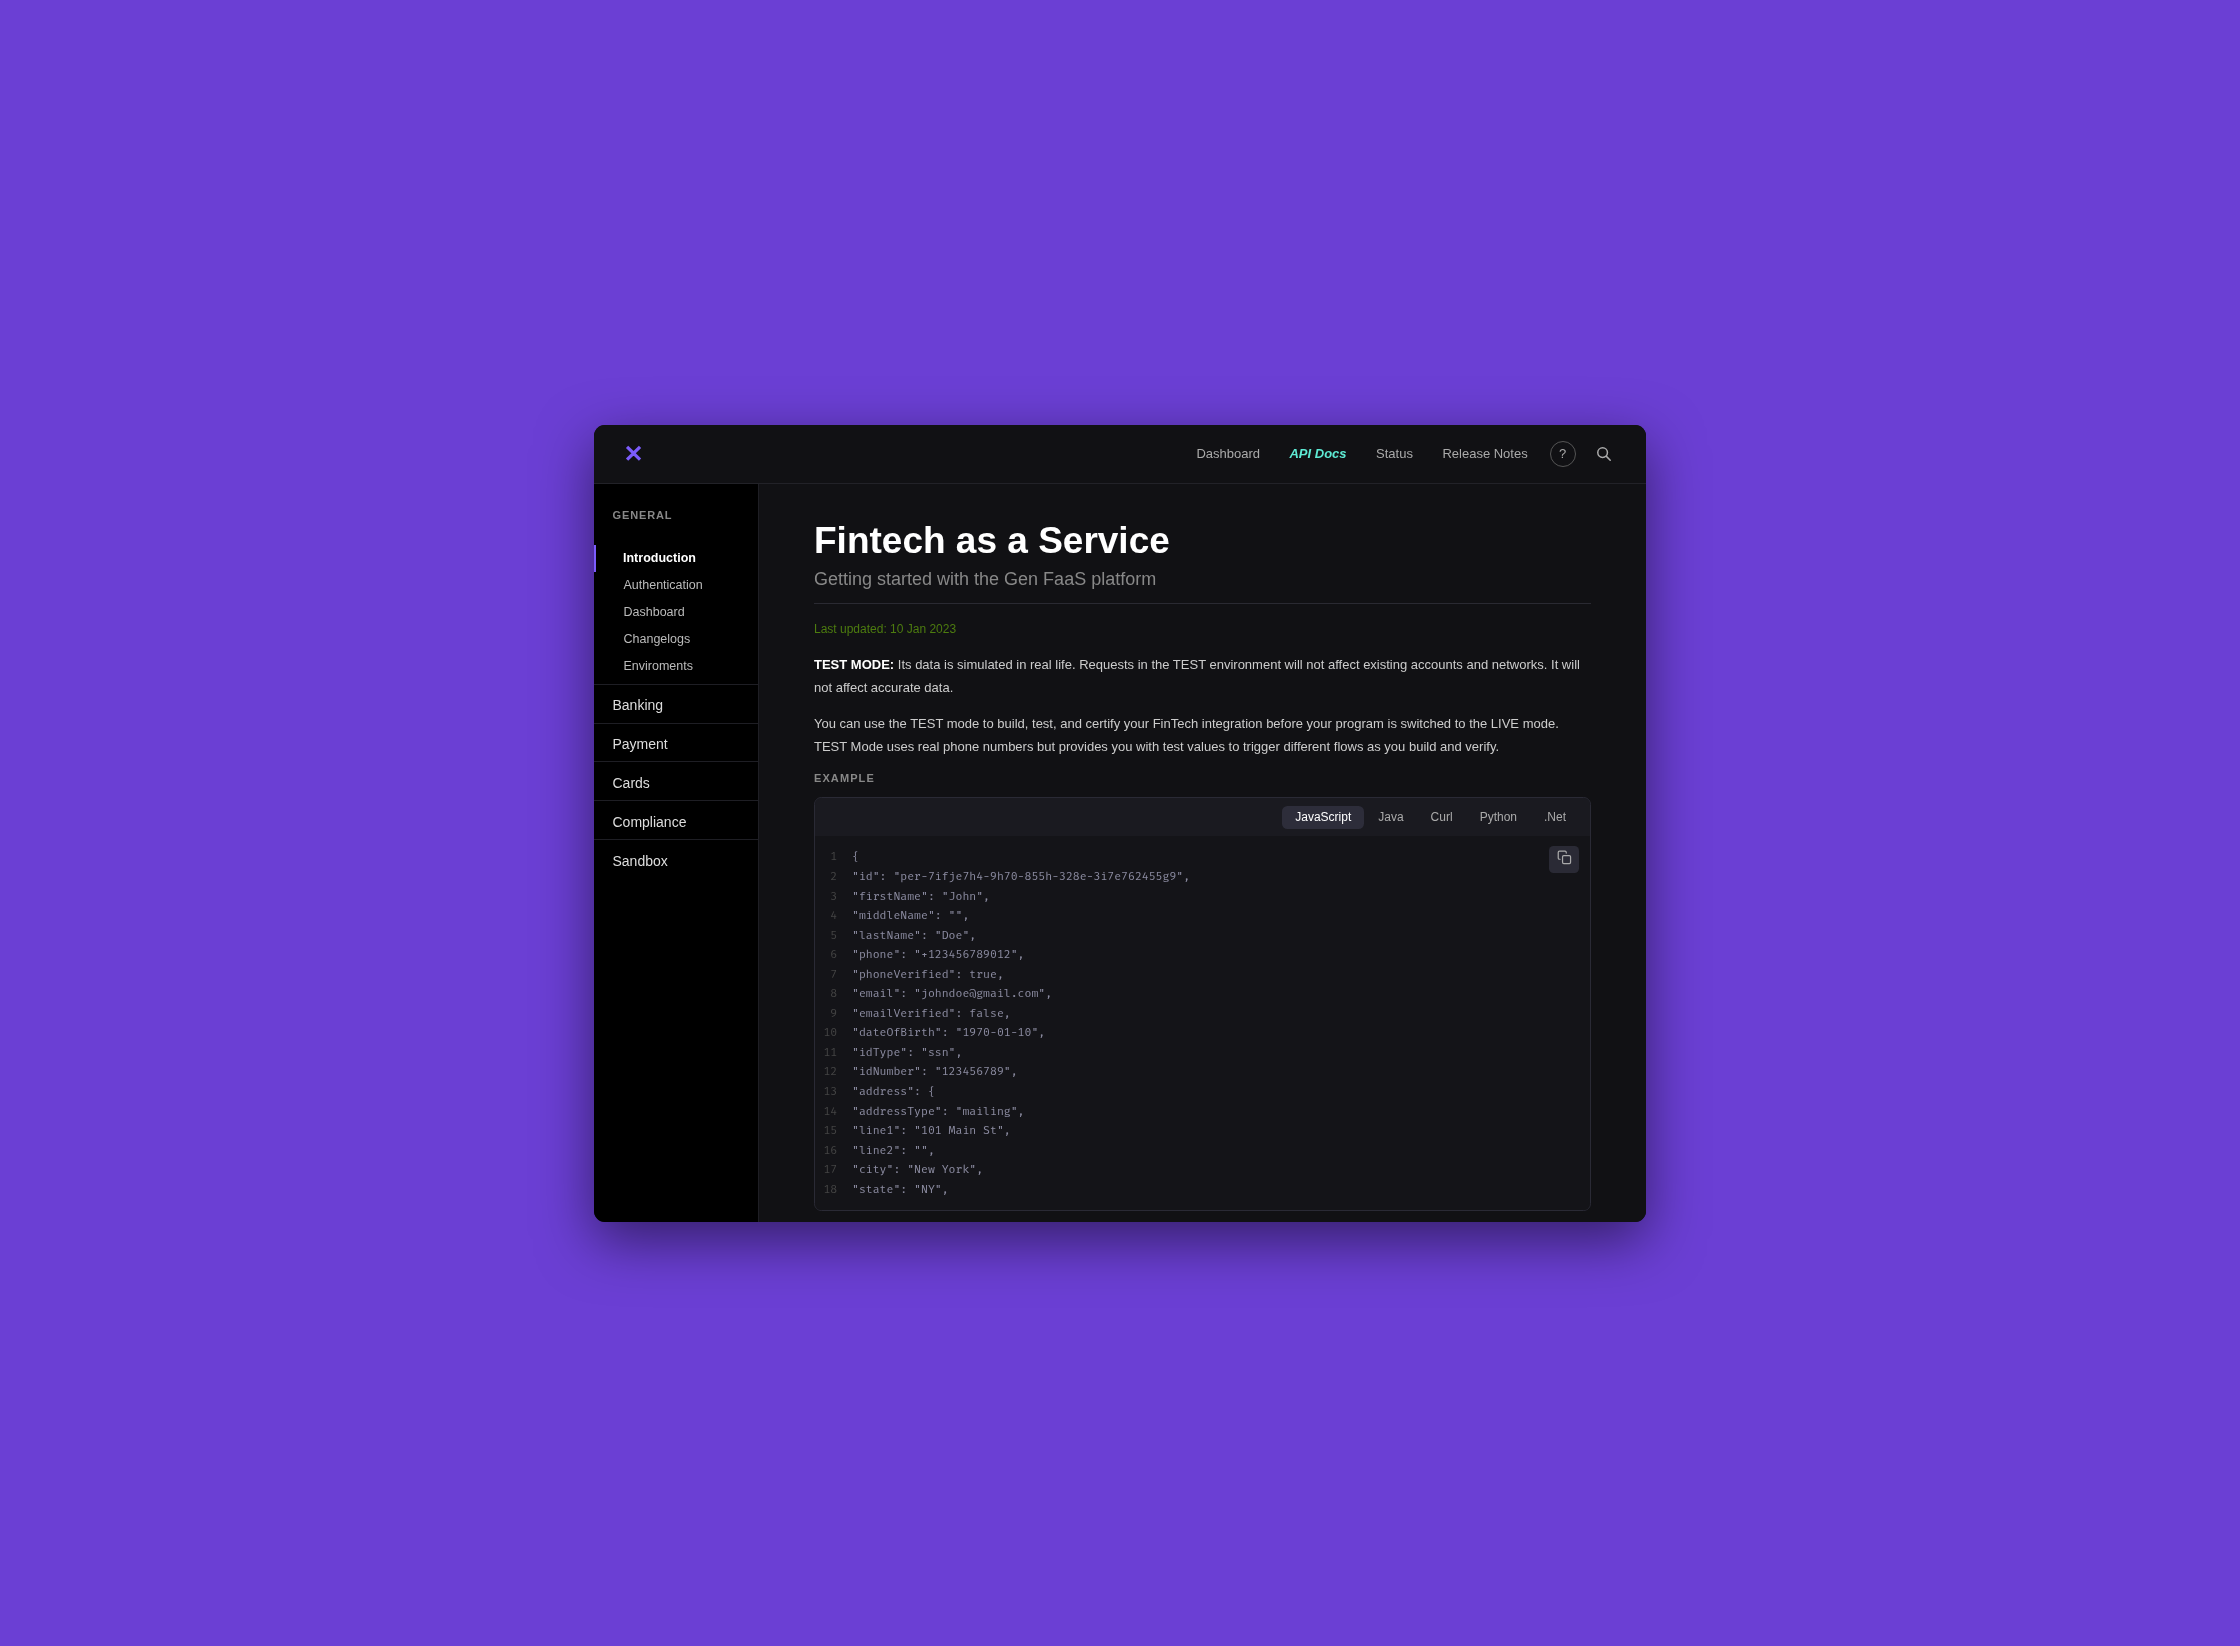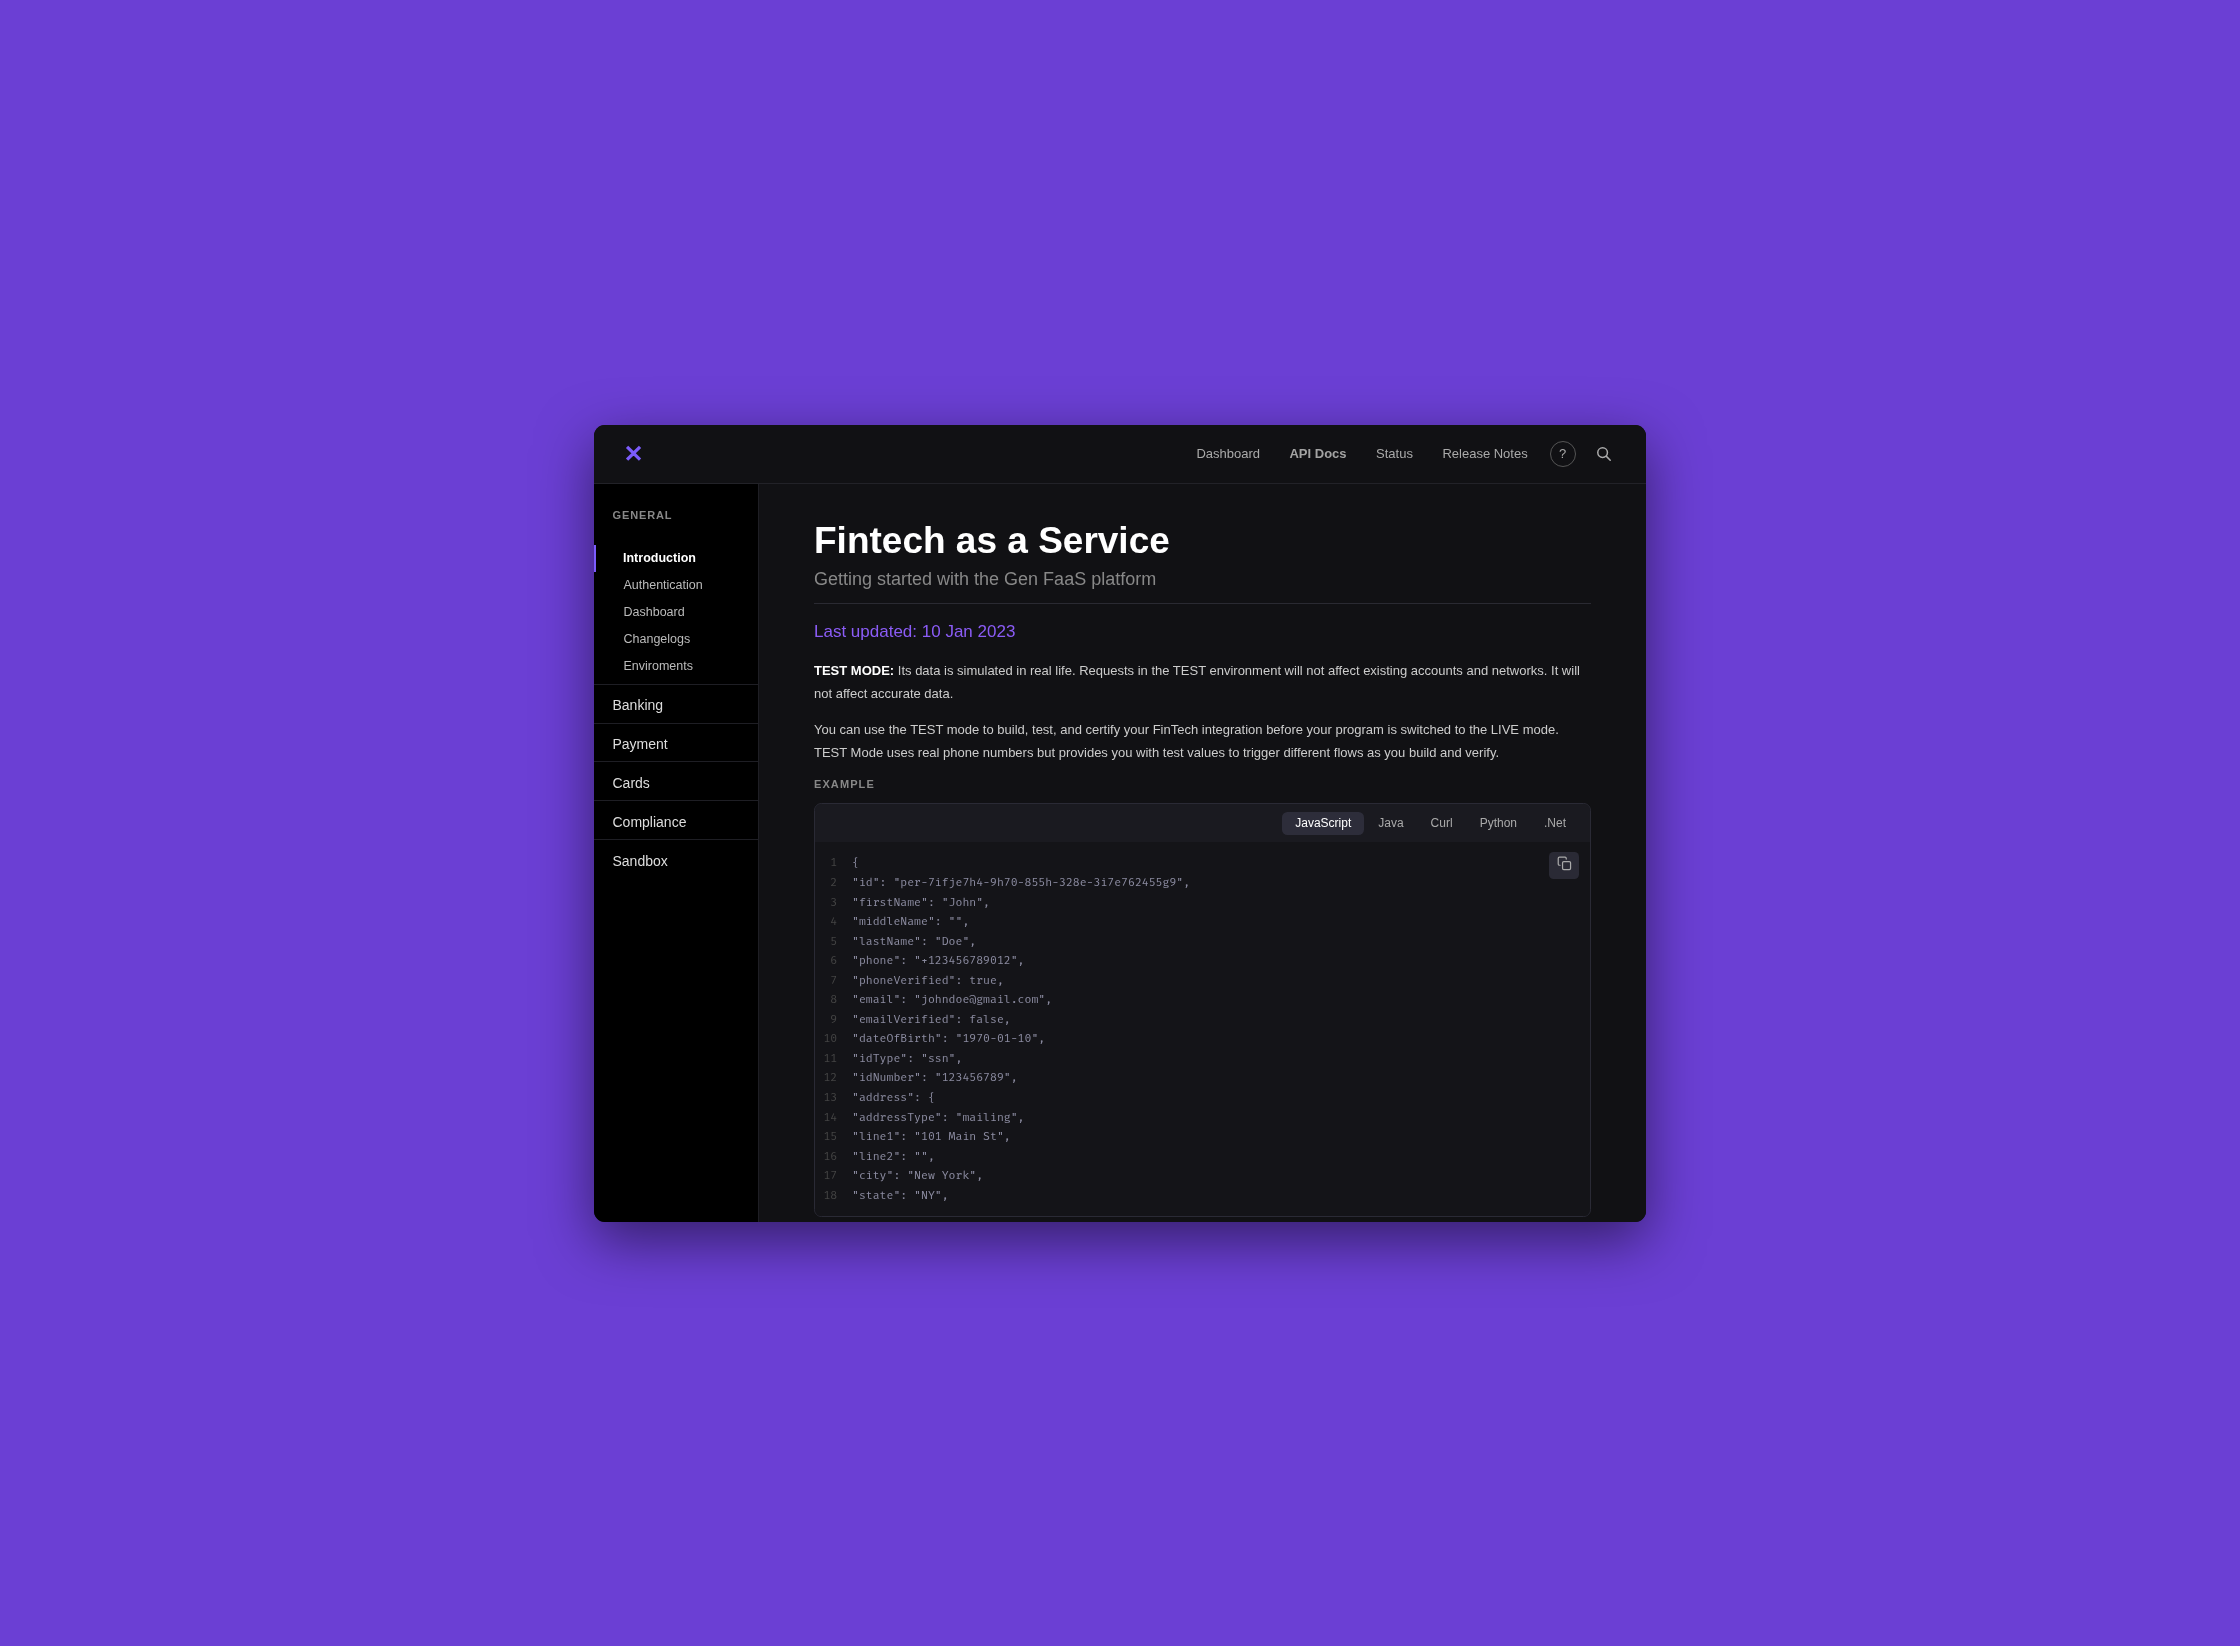--- a/index.html
+++ b/index.html
@@ -53,22 +53,23 @@
     }
 
     .nav-item {
       color: #aaa;
       font-size: 13px;
       cursor: pointer;
       text-decoration: none;
     }
 
     .nav-item.active {
-      color: #a3a3a3;
+      color: #5eead4;
       font-weight: 600;
+      font-style: italic;
     }
 
     .nav-icons {
       display: flex;
       align-items: center;
       gap: 14.8px;
       margin-left: 22px;
     }
 
     .nav-icon-btn {
@@ -169,22 +170,22 @@
       margin-bottom: 13px;
     }
 
     .content-divider {
       height: 0.9px;
       background: #2a2a32;
       margin-bottom: 18.5px;
     }
 
     .last-updated {
-      color: #8b5cf6;
-      font-size: 17px;
+      color: #4d7c0f;
+      font-size: 12px;
       margin-bottom: 18.5px;
     }
 
     .body-text {
       color: #ccc;
       font-size: 13px;
       line-height: 1.7;
       margin-bottom: 14.8px;
     }
 

